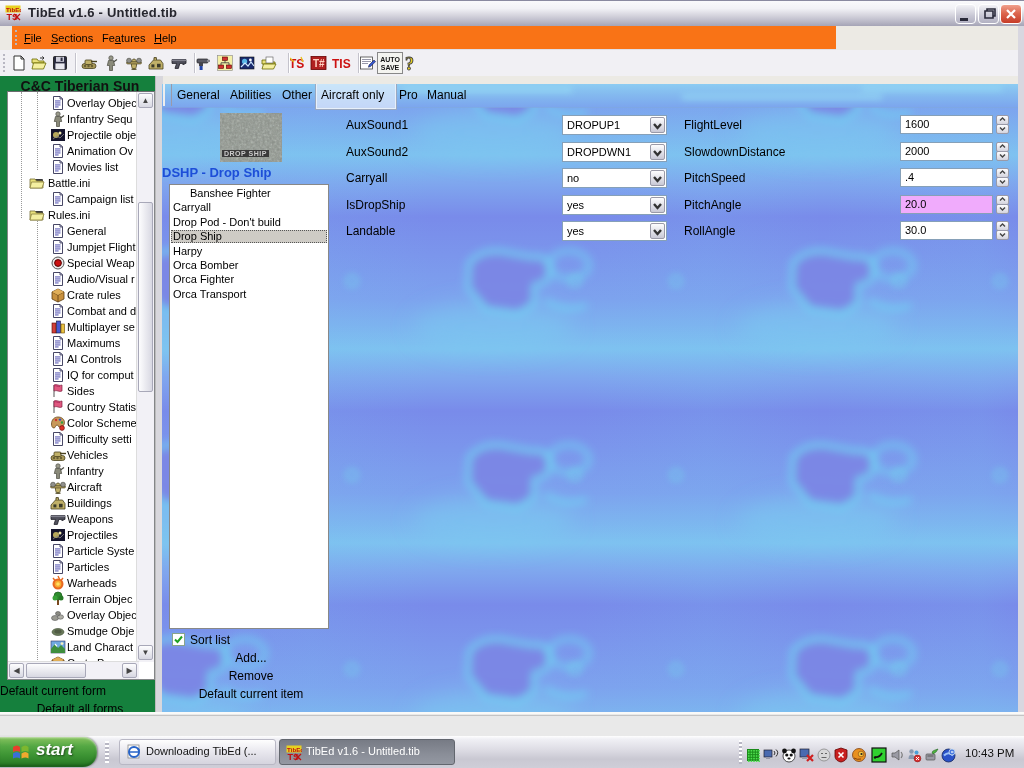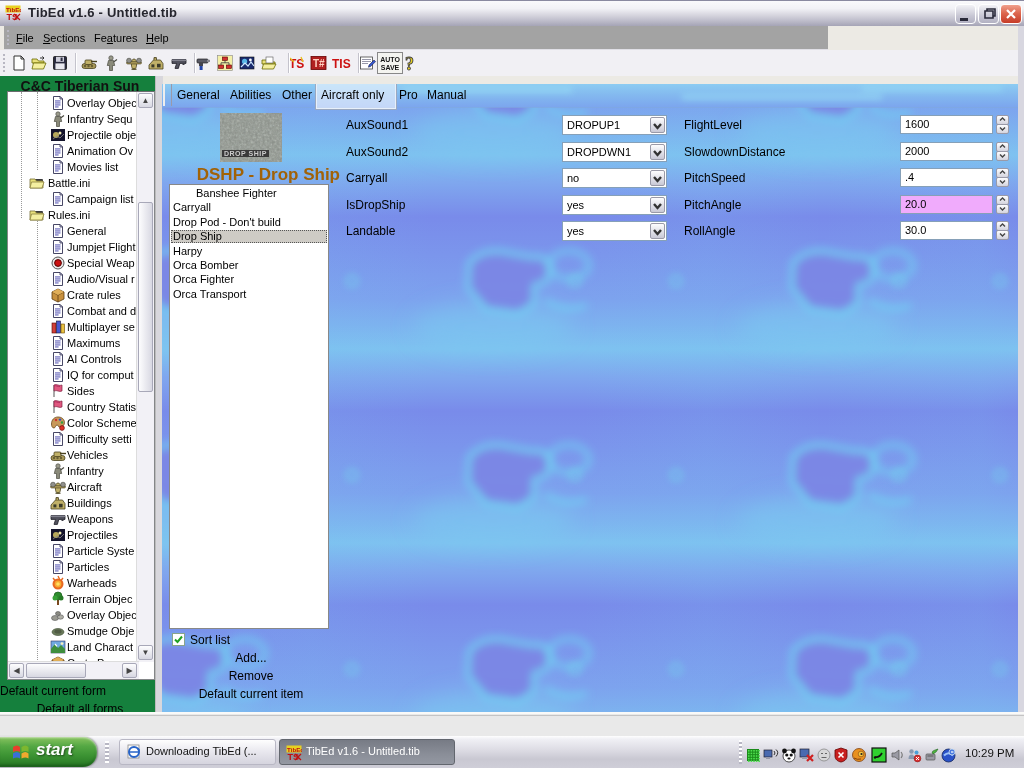--- a/index.html
+++ b/index.html
@@ -29,21 +29,21 @@
         <path d="M8 6V4h8v7h-2" fill="none" stroke="#2a2a3a" stroke-width="1.6"></path>
       </svg>
     </div>
   <div class="abs" style="left:1000px;top:3px;width:22px;height:20px;border-radius:4px;border:1px solid #fff;background:linear-gradient(180deg,#F0A08C,#DD6850 45%,#C63C28);box-sizing:border-box">
     <svg width="20" height="18" viewBox="0 0 20 18">
         <path d="M6 5l8 8M14 5l-8 8" stroke="#fff" stroke-width="2.2"></path>
       </svg>
     </div>
 </div>
 
-<div class="abs" style="left:4px;top:26px;width:824px;height:23px;background:#a3a3a3;border-bottom:1px solid #E0DFE6">
+<div class="abs" style="left:12px;top:26px;width:824px;height:23px;background:#f97316;border-bottom:1px solid #E0DFE6">
   <div class="abs" style="left:3px;top:4px;width:3px;height:15px;border-left:2px dotted #B8B7C2"></div>
   <div class="abs" style="left:12px;top:6px;font-size:11px"><u>F</u>ile</div>
   <div class="abs" style="left:39px;top:6px;font-size:11px"><u>S</u>ections</div>
   <div class="abs" style="left:90px;top:6px;font-size:11px">Fe<u>a</u>tures</div>
   <div class="abs" style="left:142px;top:6px;font-size:11px"><u>H</u>elp</div>
 </div>
 
 <div class="abs" style="left:0;top:50px;width:1024px;height:26px;background:#F1F0F4">
   <div class="abs" style="left:3px;top:4px;width:3px;height:18px;border-left:2px dotted #B8B7C2"></div>
   <div style="position:absolute;left:11px;top:5px">
@@ -699,24 +699,24 @@
           <feComponentTransfer>
             <feFuncR type="linear" slope="0.45" intercept="0.17"></feFuncR>
             <feFuncG type="linear" slope="0.45" intercept="0.20"></feFuncG>
             <feFuncB type="linear" slope="0.45" intercept="0.17"></feFuncB>
           </feComponentTransfer>
         </filter>
         <rect width="62" height="49" filter="url(#nz)"></rect>
       </svg>
     <div class="abs" style="left:2px;bottom:5px;font-size:7px;font-weight:bold;color:#ccc;background:#3a3a3a;padding:0 2px;letter-spacing:0.5px">DROP SHIP</div>
   </div>
-  <div class="abs" style="left:0;top:81px;width:178px;text-align:right;font-size:17px;font-weight:bold;color:#a16207">DSHP - Drop Ship</div>
+  <div class="abs" style="left:0;top:81px;width:178px;text-align:left;font-size:13px;font-weight:bold;color:#1d4ed8">DSHP - Drop Ship</div>
 
   <div class="abs" style="left:7px;top:100px;width:160px;height:445px;background:#fff;border:1px solid #888;box-sizing:border-box">
-    <div style="position:absolute;left:8px;top:2.0px;right:1px;height:13px;font-size:11px;line-height:13px;padding-left:18px;white-space:nowrap;overflow:hidden">Banshee Fighter</div>
+    <div style="position:absolute;left:2px;top:2.0px;right:1px;height:13px;font-size:11px;line-height:13px;padding-left:18px;white-space:nowrap;overflow:hidden">Banshee Fighter</div>
 <div style="position:absolute;left:1px;top:16.400000000000006px;right:1px;height:13px;font-size:11px;line-height:13px;padding-left:2px;white-space:nowrap;overflow:hidden">Carryall</div>
 <div style="position:absolute;left:1px;top:30.80000000000001px;right:1px;height:13px;font-size:11px;line-height:13px;padding-left:2px;white-space:nowrap;overflow:hidden">Drop Pod - Don't build</div>
 <div style="position:absolute;left:1px;top:45.20000000000002px;right:1px;height:13px;font-size:11px;line-height:13px;padding-left:2px;background:#CECBC5;outline:1px dotted #555;outline-offset:-1px;white-space:nowrap;overflow:hidden">Drop Ship</div>
 <div style="position:absolute;left:1px;top:59.60000000000002px;right:1px;height:13px;font-size:11px;line-height:13px;padding-left:2px;white-space:nowrap;overflow:hidden">Harpy</div>
 <div style="position:absolute;left:1px;top:74.0px;right:1px;height:13px;font-size:11px;line-height:13px;padding-left:2px;white-space:nowrap;overflow:hidden">Orca Bomber</div>
 <div style="position:absolute;left:1px;top:88.39999999999998px;right:1px;height:13px;font-size:11px;line-height:13px;padding-left:2px;white-space:nowrap;overflow:hidden">Orca Fighter</div>
 <div style="position:absolute;left:1px;top:102.79999999999995px;right:1px;height:13px;font-size:11px;line-height:13px;padding-left:2px;white-space:nowrap;overflow:hidden">Orca Transport</div>
   </div>
 
   <div class="abs" style="left:10px;top:549px;width:13px;height:13px;background:#fff;border:1px solid #89A48B;box-sizing:border-box">
@@ -970,14 +970,14 @@
       </svg>
     </div>
 <div style="position:absolute;left:941px;top:11px;width:16px;height:16px">
       <svg width="16" height="16" viewBox="0 0 16 16" style="">
         <circle cx="7.5" cy="8.5" r="6.5" fill="#2a52c8" stroke="#12255e" stroke-width="0.8"></circle>
         <path d="M3 8.5q4.5-4.5 9 0" stroke="#9ac0f8" stroke-width="2" fill="none"></path>
         <circle cx="11" cy="5" r="3" fill="#4a7ae0" stroke="#cde" stroke-width="0.8"></circle>
         <path d="M10 5l2.4 0" stroke="#fff" stroke-width="1.2"></path>
       </svg>
     </div>
-  <div class="abs" style="left:965px;top:11px;font-size:11.5px;color:#111;white-space:nowrap">10:29 PM</div>
+  <div class="abs" style="left:965px;top:11px;font-size:11.5px;color:#111;white-space:nowrap">10:43 PM</div>
 </div>
 
 </body></html>

